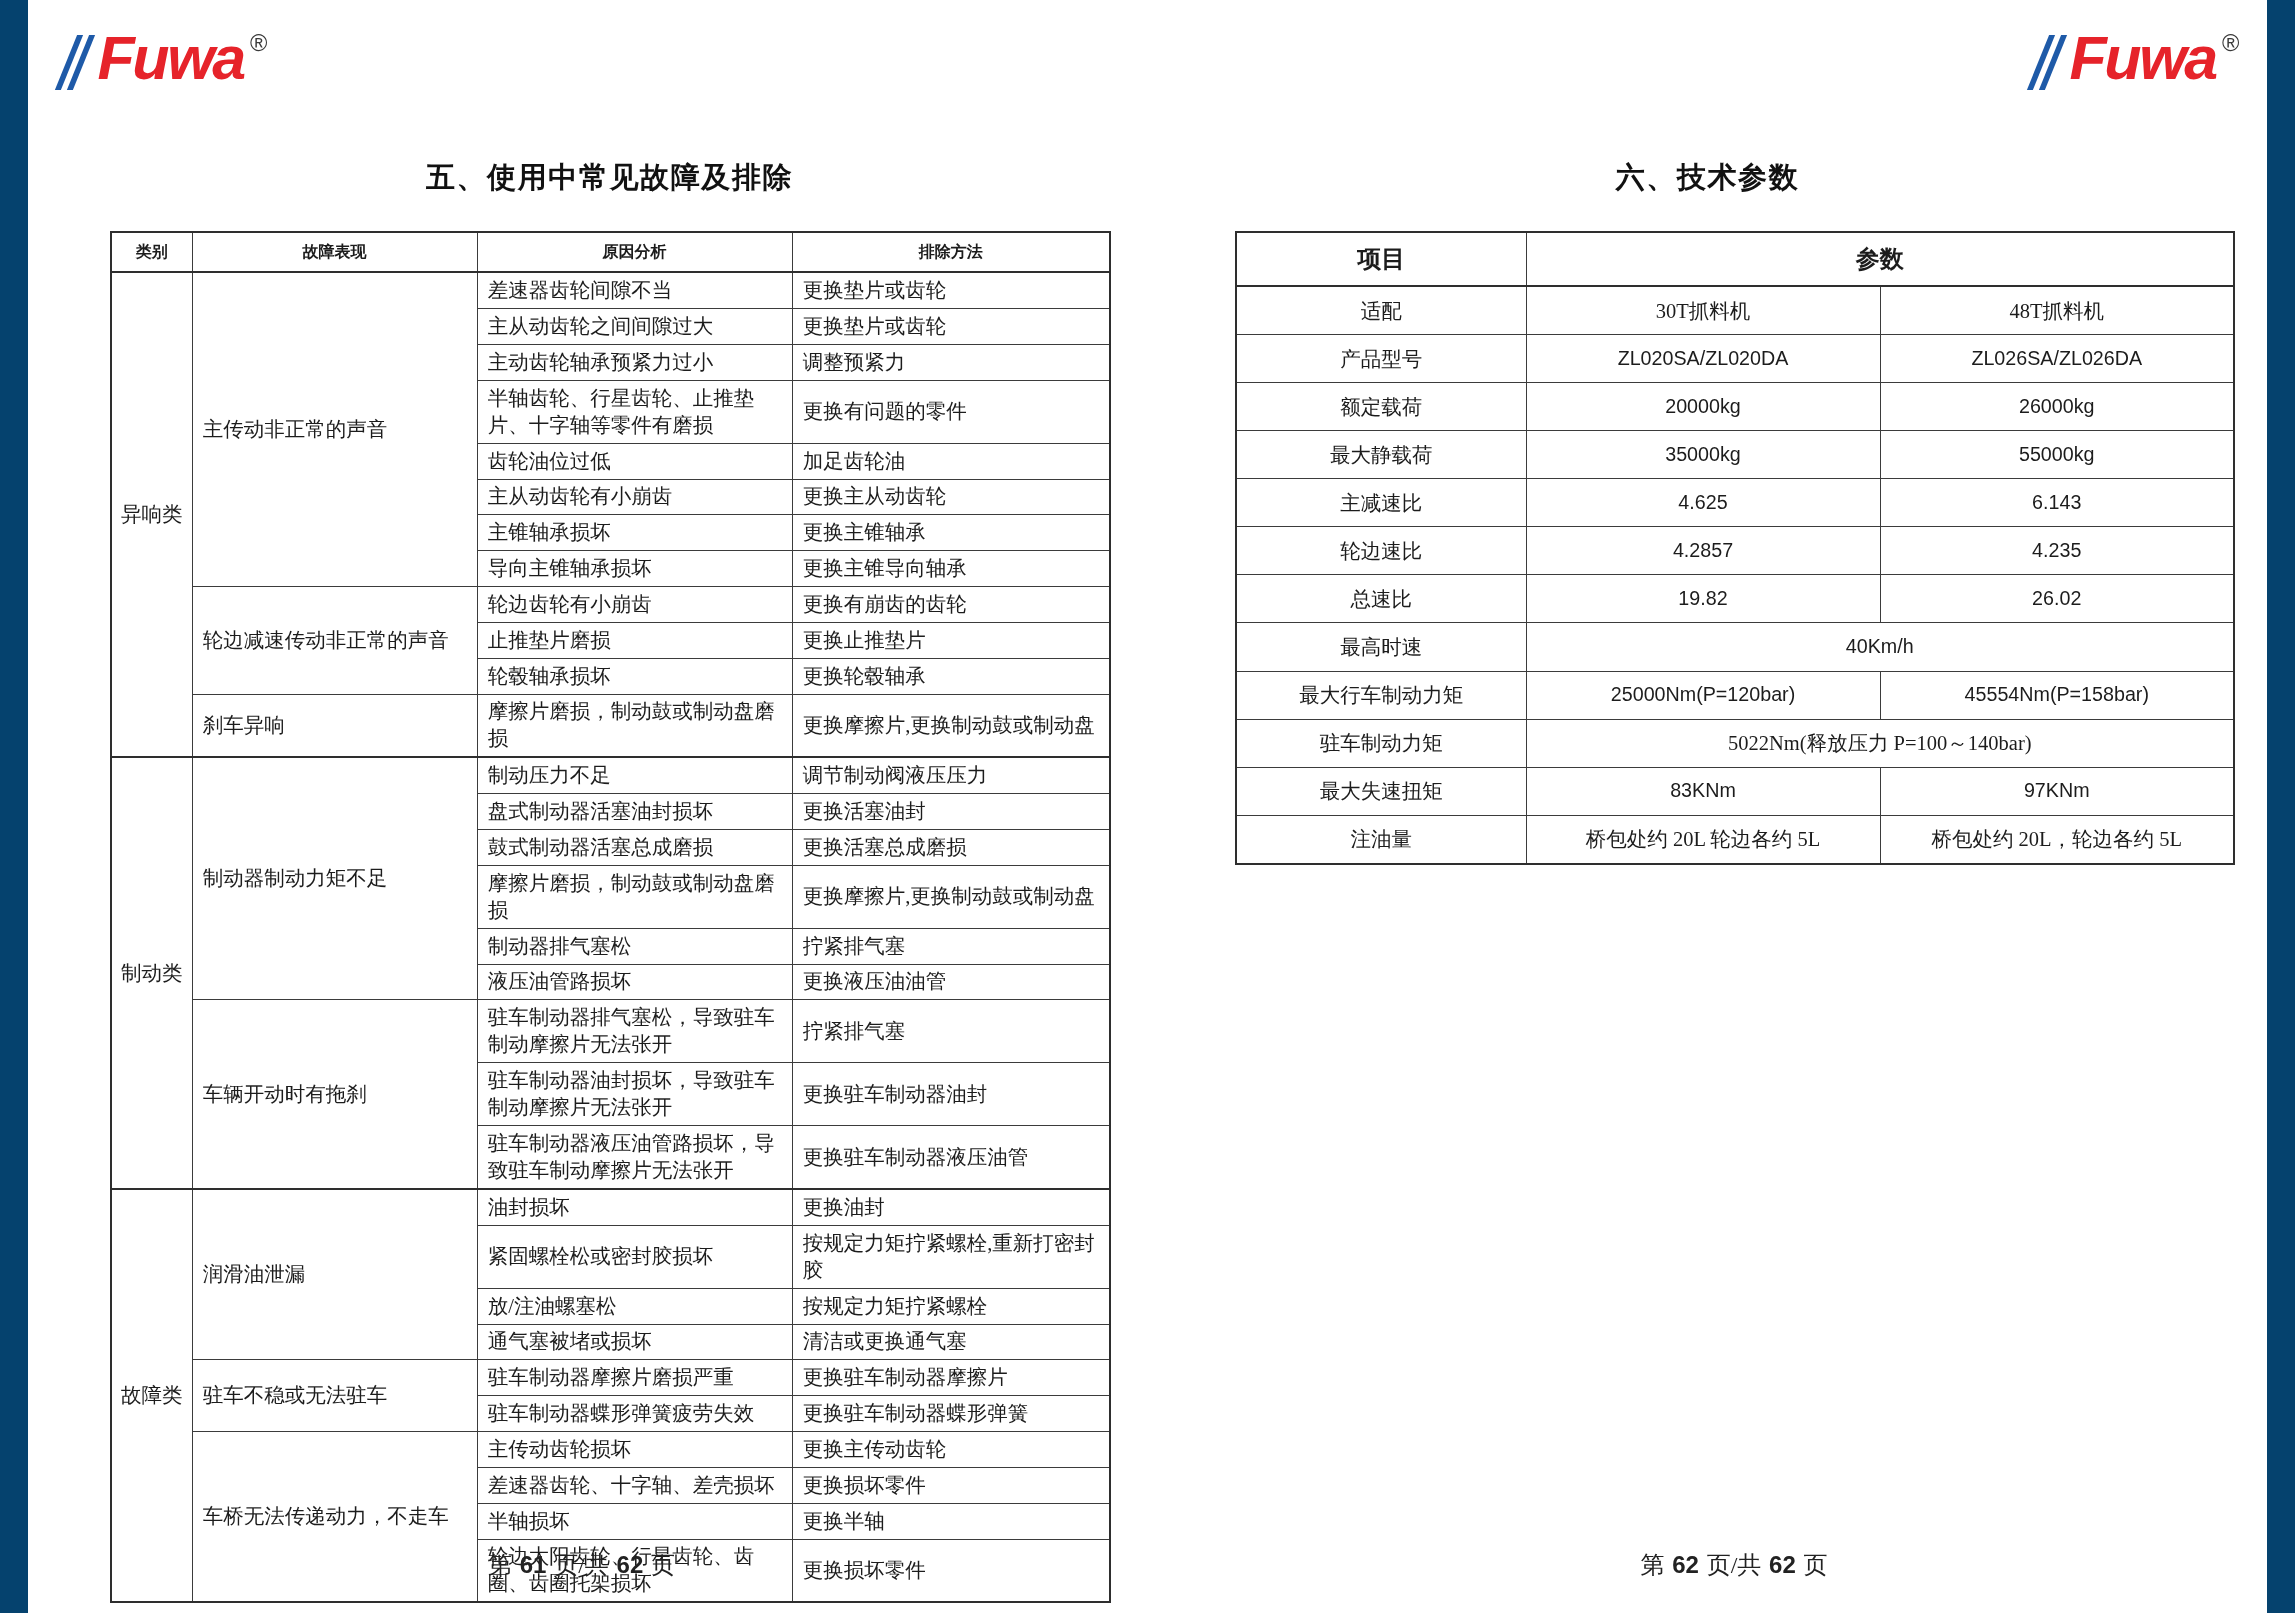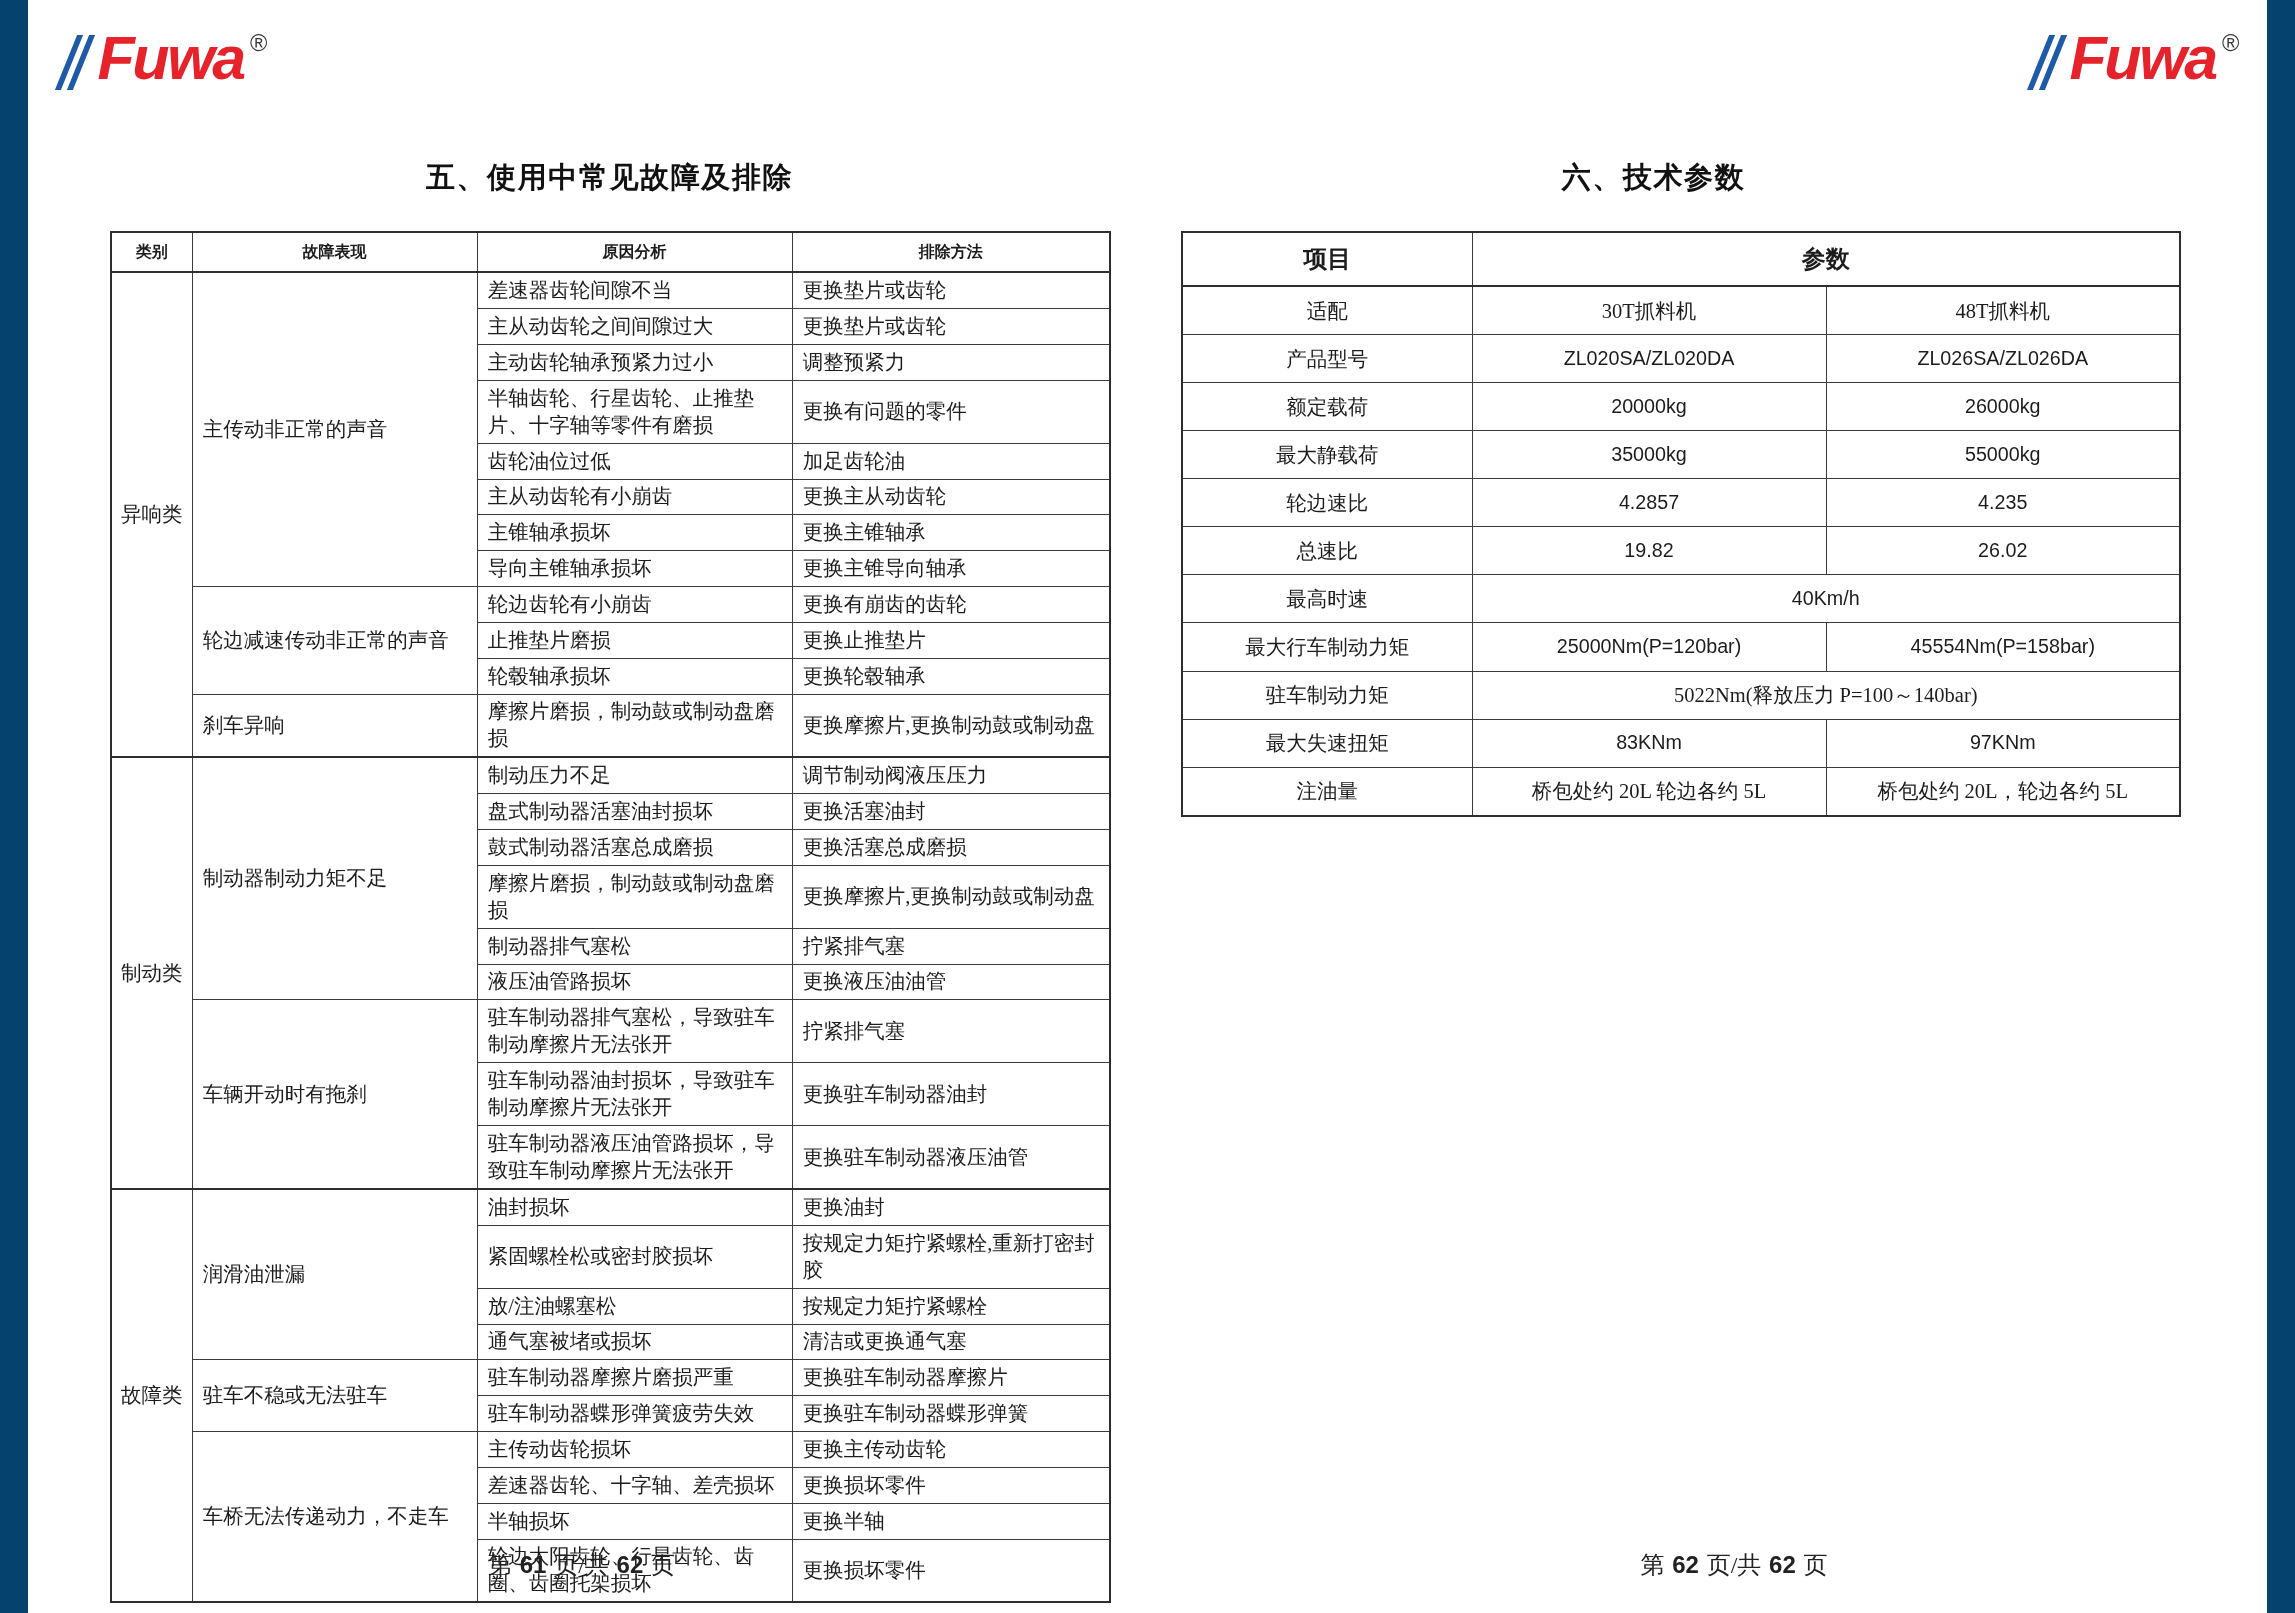--- a/index.html
+++ b/index.html
@@ -21,21 +21,21 @@
   .logo-text{
     font-family:"Liberation Sans","DejaVu Sans",sans-serif;
     font-size:61px;font-weight:bold;font-style:italic;color:#e6232a;
     line-height:1;letter-spacing:-2.4px;margin-top:11px;
   }
   .logo-reg{font-family:"Liberation Sans",sans-serif;font-size:23.6px;color:#3a3a3a;margin-left:6.3px;margin-top:12.6px;font-style:normal;}
 
   
   .page{position:absolute;top:158px;}
   .page-left{left:82px;width:999px;padding-left:28px;}
-  .page-right{left:1181px;width:945px;}
+  .page-right{left:1235px;width:945px;}
   .page-title{
     text-align:center;font-family:"Liberation Sans","DejaVu Sans",sans-serif;
     font-size:29px;font-weight:bold;color:#111;margin:0 0 33px 0;letter-spacing:1.6px;
   }
 
   
   table{border-collapse:collapse;table-layout:fixed;width:100%;}
   .fault-table{border:2.4px solid #2e2e2e;font-size:20.5px;}
   .fault-table th,.fault-table td{border:1.6px solid #3b3b3b;}
   .fault-table th{font-weight:bold;font-size:16px;padding:8.7px 4.7px;text-align:center;}
@@ -269,20 +269,25 @@
           <td>额定载荷</td>
           <td class="latin">20000kg</td>
           <td class="latin">26000kg</td>
         </tr>
         <tr>
           <td>最大静载荷</td>
           <td class="latin">35000kg</td>
           <td class="latin">55000kg</td>
         </tr>
         <tr>
+          <td>主减速比</td>
+          <td class="latin">4.625</td>
+          <td class="latin">6.143</td>
+        </tr>
+        <tr>
           <td>轮边速比</td>
           <td class="latin">4.2857</td>
           <td class="latin">4.235</td>
         </tr>
         <tr>
           <td>总速比</td>
           <td class="latin">19.82</td>
           <td class="latin">26.02</td>
         </tr>
         <tr>

